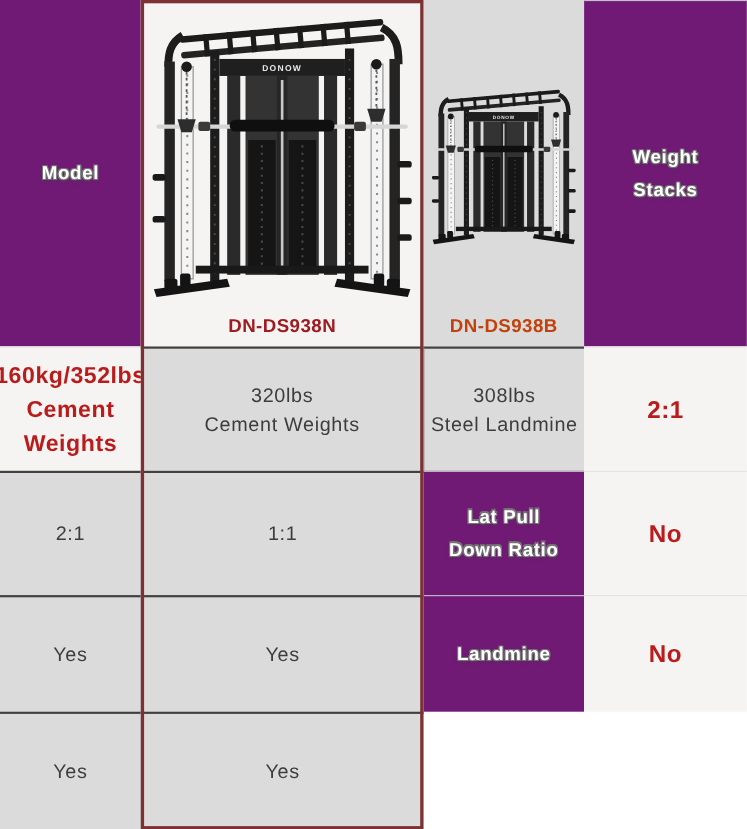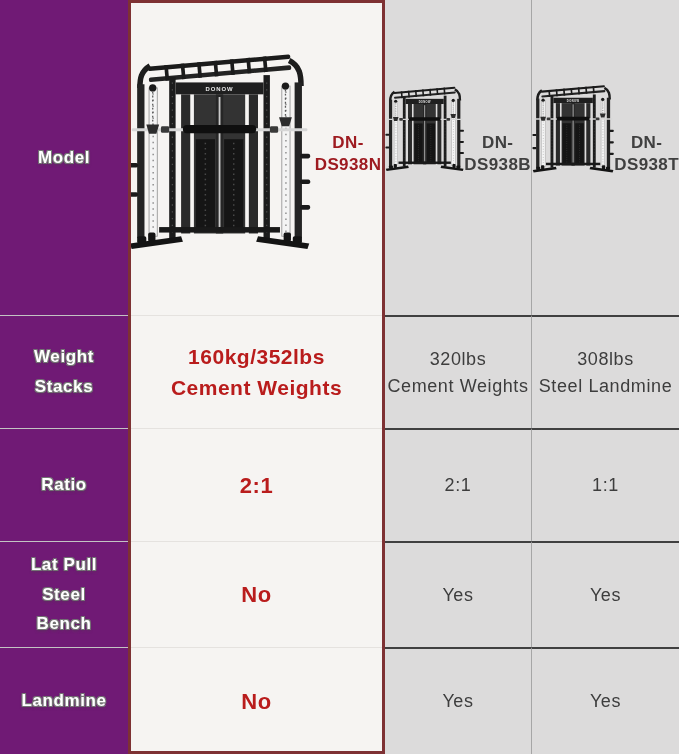--- a/index.html
+++ b/index.html
@@ -44,34 +44,34 @@
     text-align: center;
   }
   .col1 { background: #f6f4f2; }
   .col2, .col3 { background: #dcdbdb; }
   .col3 { border-left: 1px solid #a6a6a6; }
   .col1.bdr { border-top: 1px solid #e5e2df; }
   .col2.bdr, .col3.bdr { border-top: 2px solid #404040; }
 
   
   .model-cell {
-    flex-direction: row;
+    flex-direction: column;
     justify-content: flex-end;
     padding-bottom: 7px;
   }
   .machine-lg { width: 243px; height: 276px; margin-bottom: 4px; }
   .machine-sm { width: 132px; height: 168px; margin-bottom: 50px; }
   .mname {
     font-size: 17px;
     font-weight: bold;
     letter-spacing: 0.4px;
     line-height: 22px;
   }
   .mname.accent { color: #9e1b21; }
-  .mname.dark   { color: #404040; }
+  .mname.dark   { color: #c2410c; }
 
   
   .val {
     color: #3d3d3d;
     font-size: 18px;
     letter-spacing: 0.6px;
     line-height: 27px;
   }
   .val-accent {
     color: #b91c1c;
@@ -176,26 +176,20 @@
         <use href="#machine"></use>
       </svg>
     <div class="mname accent">DN-DS938N</div>
   </div>
   <div class="cell col2 model-cell">
     <svg class="machine-sm" viewBox="0 0 200 232">
         <use href="#machine"></use>
       </svg>
     <div class="mname dark">DN-DS938B</div>
   </div>
-  <div class="cell col3 model-cell">
-    <svg class="machine-sm" viewBox="0 0 200 232">
-        <use href="#machine"></use>
-      </svg>
-    <div class="mname dark">DN-DS938T</div>
-  </div>
 
   <div class="lcell bdr">
     <span>Weight Stacks</span>
   </div>
   <div class="cell col1 bdr">
     <div class="val-accent ws-accent">
       <div>160kg/352lbs</div>
       <div>Cement Weights</div>
     </div>
   </div>
@@ -205,35 +199,32 @@
       <div>Cement Weights</div>
     </div>
   </div>
   <div class="cell col3 bdr">
     <div class="val">
       <div>308lbs</div>
       <div>Steel Landmine</div>
     </div>
   </div>
 
+  <div class="cell col1 bdr">
+    <span class="val-accent">2:1</span>
+  </div>
+  <div class="cell col2 bdr">
+    <span class="val">2:1</span>
+  </div>
+  <div class="cell col3 bdr">
+    <span class="val">1:1</span>
+  </div>
+
   <div class="lcell bdr">
-    <span>Ratio</span>
-  </div>
-  <div class="cell col1 bdr">
-    <span class="val-accent">2:1</span>
-  </div>
-  <div class="cell col2 bdr">
-    <span class="val">2:1</span>
-  </div>
-  <div class="cell col3 bdr">
-    <span class="val">1:1</span>
-  </div>
-
-  <div class="lcell bdr">
-    <span>Lat Pull Steel Bench</span>
+    <span>Lat Pull Down Ratio</span>
   </div>
   <div class="cell col1 bdr">
     <span class="val-accent">No</span>
   </div>
   <div class="cell col2 bdr">
     <span class="val">Yes</span>
   </div>
   <div class="cell col3 bdr">
     <span class="val">Yes</span>
   </div>

